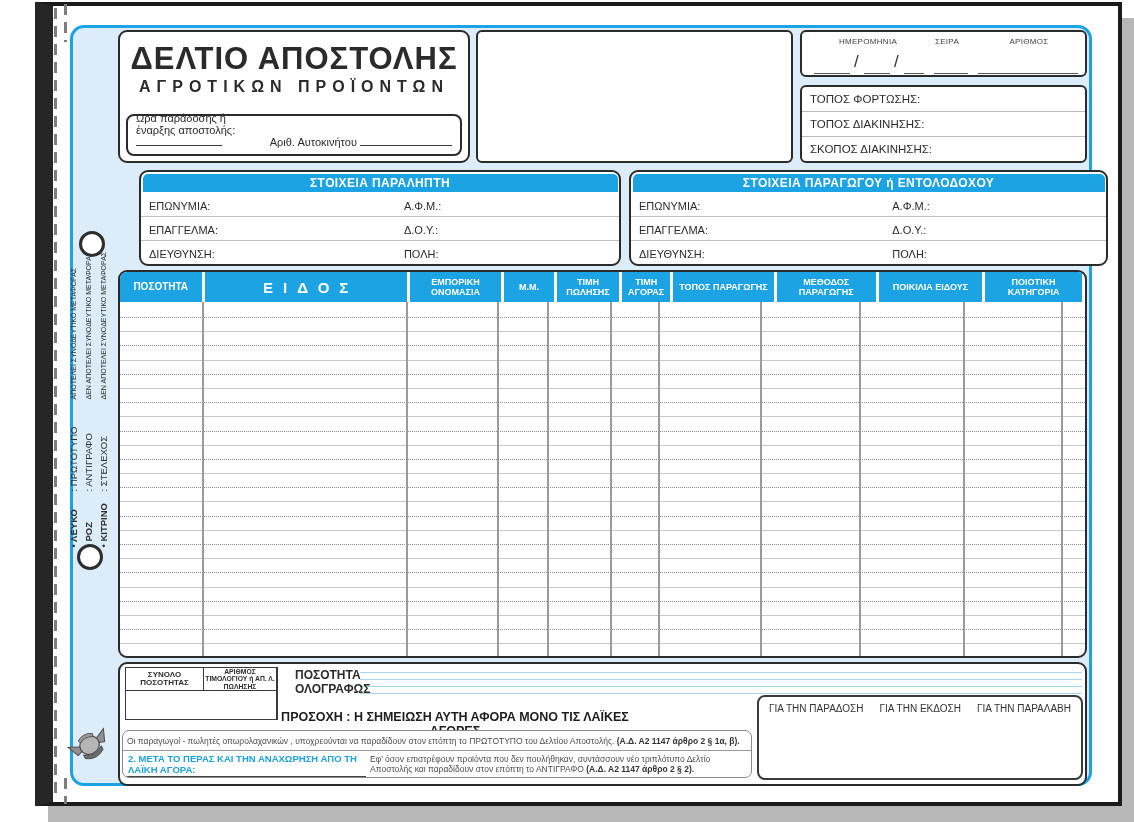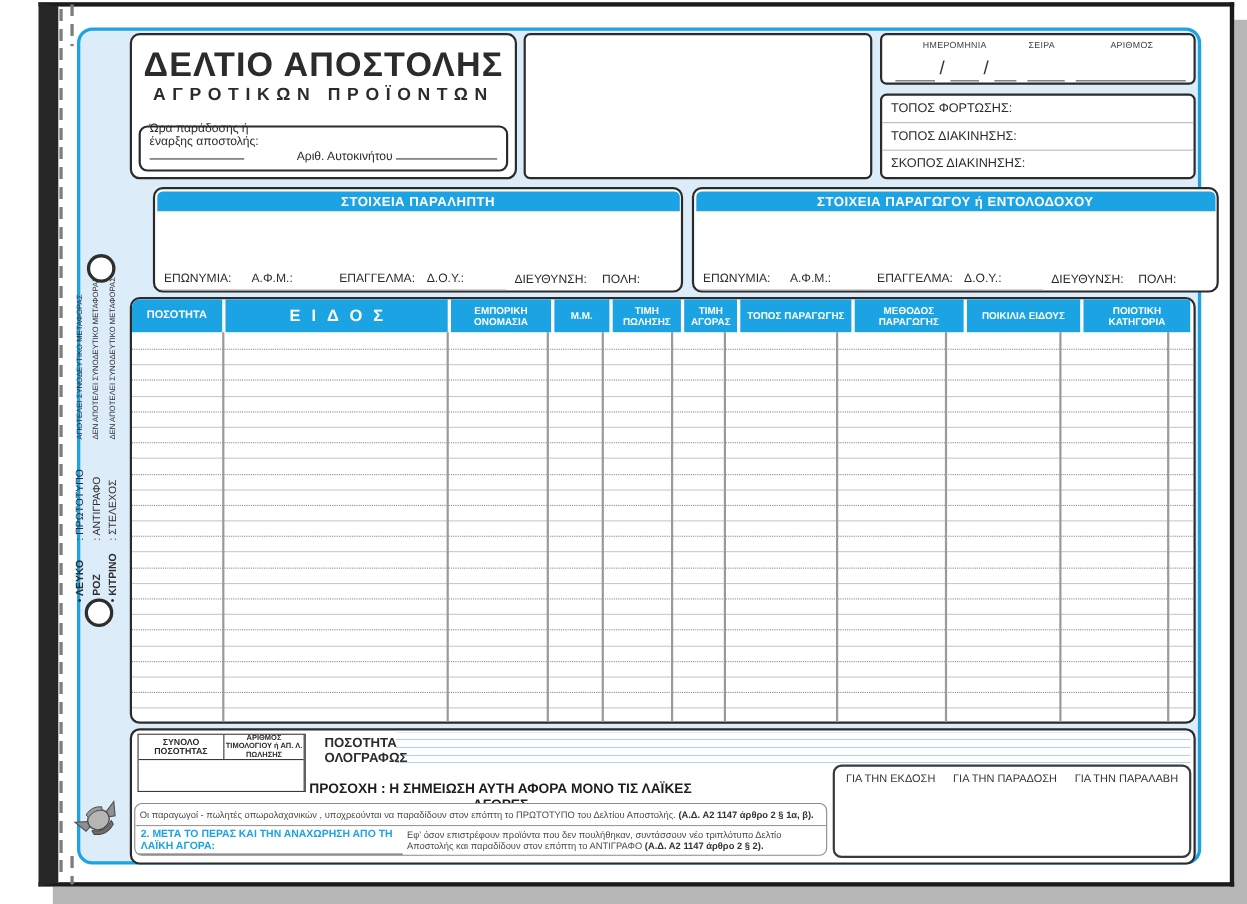--- a/index.html
+++ b/index.html
@@ -41,21 +41,21 @@
   .date-box .slash{position:absolute;top:20px;font-size:17px;color:#333;}
 
   .transport-box{left:727px;top:57px;width:287px;height:78px;display:flex;flex-direction:column;}
   .transport-box .row{flex:1;display:flex;align-items:center;padding-left:8px;font-size:11.5px;border-bottom:1px solid #b9b9b9;}
   .transport-box .row:last-child{border-bottom:none;}
 
   
   .party{display:flex;flex-direction:column;overflow:hidden;margin-left:21px;}
   .party-head{margin:1.5px;border-radius:5px 5px 0 0;background:var(--accent);color:#fff;
               font-weight:bold;font-size:12px;text-align:center;padding:2px 0;letter-spacing:.4px;}
-  .party .rows{flex:1;display:flex;flex-direction:row;}
+  .party .rows{flex:1;display:flex;flex-direction:column;}
   .party .prow{flex:1;position:relative;border-bottom:1px solid #c2c2c2;font-size:11px;}
   .party .prow:last-child{border-bottom:none;}
   .party .l1{position:absolute;left:8px;bottom:4px;}
   .party .l2{position:absolute;left:55%;bottom:4px;}
   .recipient-box{left:45px;top:142px;width:482px;height:96px;}
   .producer-box{left:535px;top:142px;width:479px;height:96px;}
 
   
   .items{left:45px;top:242px;width:969px;height:388px;overflow:hidden;padding:0;}
   .thead{display:flex;column-gap:3px;height:30px;}
@@ -306,20 +306,20 @@
         </div>
         <div class="note-row">
           <div class="note-label">2. ΜΕΤΑ ΤΟ ΠΕΡΑΣ ΚΑΙ ΤΗΝ ΑΝΑΧΩΡΗΣΗ ΑΠΟ ΤΗ ΛΑΪΚΗ ΑΓΟΡΑ:</div>
           <div class="note-text">
             <span>Εφ’ όσον επιστρέφουν προϊόντα που δεν πουλήθηκαν, συντάσσουν νέο τριπλότυπο Δελτίο Αποστολής και παραδίδουν στον επόπτη το ΑΝΤΙΓΡΑΦΟ </span><b>(Α.Δ. Α2 1147 άρθρο 2 § 2).</b>
           </div>
         </div>
       </div>
 
       <div class="sign-box">
+        <span>ΓΙΑ ΤΗΝ ΠΑΡΑΔΟΣΗ</span>
         <span>ΓΙΑ ΤΗΝ ΕΚΔΟΣΗ</span>
-        <span>ΓΙΑ ΤΗΝ ΠΑΡΑΔΟΣΗ</span>
         <span>ΓΙΑ ΤΗΝ ΠΑΡΑΛΑΒΗ</span>
       </div>
     </div>
 
   </div>
 </div>
 
 </body></html>

